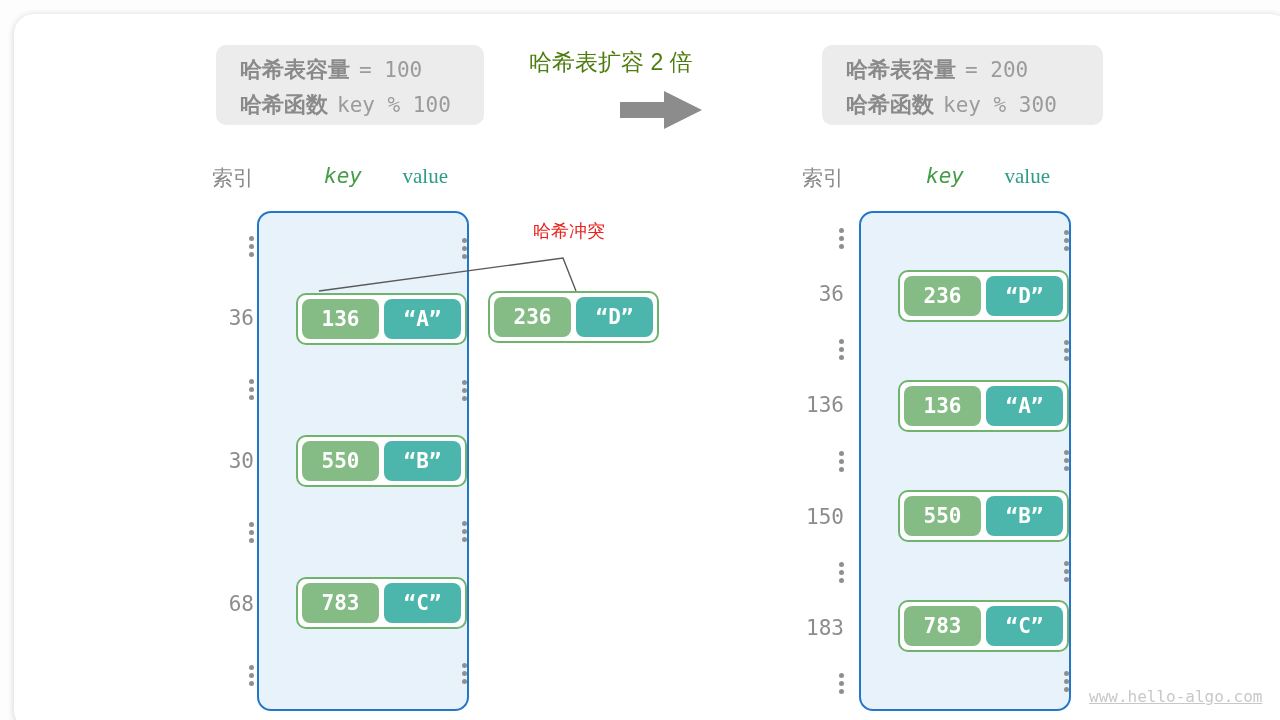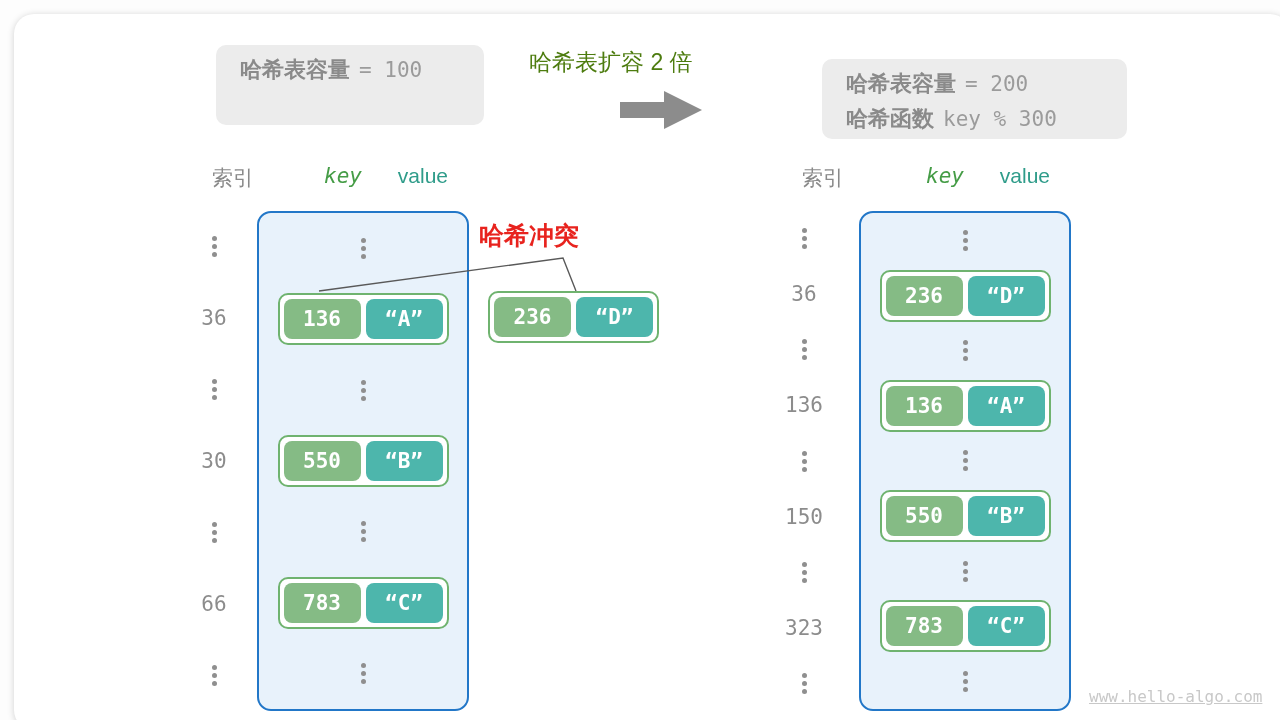--- a/index.html
+++ b/index.html
@@ -31,68 +31,71 @@
     font-size:21px;color:#9b9b9b;margin-left:9px;}
 
   
   .center-title{font-size:23px;font-weight:normal;color:#4d7c0f;text-align:left;white-space:nowrap;}
   .arrow-svg{display:block;}
 
   
   .hdr{font-size:21px;text-align:right;white-space:nowrap;}
   .hdr-index{color:#8a8a8a;}
   .hdr-key{font-family:"DejaVu Sans Mono","Liberation Mono",monospace;color:var(--header-key);font-style:italic;}
-  .hdr-value{font-family:Liberation Sans, sans-serif;color:var(--header-value);}
+  .hdr-value{font-family:Liberation Serif, serif;color:var(--header-value);}
 
   
   .col{display:flex;flex-direction:column;}
-  .col .row{flex:1;display:flex;align-items:center;justify-content:center;}
+  .col .row{flex:1;display:flex;align-items:center;justify-content:flex-end;}
   .bucket{background:var(--table-fill);border:2.5px solid var(--table-border);border-radius:14px;}
   .idx-num{font-family:"DejaVu Sans Mono","Liberation Mono",monospace;
     font-size:21px;color:var(--gray-text);}
 
   
   .dots{display:flex;flex-direction:column;gap:3px;align-items:center;}
   .dots i{width:5px;height:5px;border-radius:50%;background:#8f8f8f;}
 
   
   .pair{background:#fff;border:2px solid var(--pair-border);border-radius:10px;
     padding:4px;display:flex;gap:5px;}
   .cell{width:77px;height:40px;border-radius:8px;color:#fff;display:flex;
     align-items:center;justify-content:center;
     font-family:"DejaVu Sans Mono","Liberation Mono",monospace;
     font-size:21px;font-weight:600;white-space:nowrap;}
   .cell-key{background:var(--key-cell);}
   .cell-value{background:var(--value-cell);}
 
   
-  .collision-label{font-size:25px;font-weight:bold;color:var(--collision-red);
-    white-space:nowrap;}
+  .collision-label{font-size:18px;font-weight:normal;color:var(--collision-red);
+    text-align:center;white-space:nowrap;}
   .line-overlay{pointer-events:none;}
 
   .watermark{font-family:"DejaVu Sans Mono","Liberation Mono",monospace;
     font-size:16px;color:var(--watermark-gray);white-space:nowrap;text-decoration:underline;}
 </style>
 </head>
 <body>
 
 <div class="card">
 
   <div class="abs caption-box" style="left:202px;top:31px;width:268px;height:80px;">
     <div class="cap-line">
       <span class="cap-label">哈希表容量</span><span class="cap-value">= 100</span>
     </div>
+    <div class="cap-line">
+      <span class="cap-label">哈希函数</span><span class="cap-value">key % 100</span>
+    </div>
   </div>
 
   <div class="abs center-title" style="left:515px;top:33px;width:270px;">哈希表扩容 2 倍</div>
   <svg class="abs arrow-svg" style="left:606px;top:76px;" width="84" height="40" viewBox="0 0 84 40">
     <polygon points="0,12 44,12 44,1 82,20 44,39 44,28 0,28" fill="var(--arrow-gray)"></polygon>
   </svg>
 
-  <div class="abs caption-box" style="left:808px;top:45px;width:305px;height:80px;">
+  <div class="abs caption-box" style="left:808px;top:31px;width:281px;height:80px;">
     <div class="cap-line">
       <span class="cap-label">哈希表容量</span><span class="cap-value">= 200</span>
     </div>
     <div class="cap-line">
       <span class="cap-label">哈希函数</span><span class="cap-value">key % 300</span>
     </div>
   </div>
 
   <div class="abs hdr hdr-index" style="left:160px;top:150px;width:80px;">索引</div>
   <div class="abs hdr hdr-key" style="left:266px;top:150px;width:82px;">key</div>
@@ -120,21 +123,21 @@
         <span class="idx-num">30</span>
       </div>
     <div class="row">
         <span class="dots">
           <i></i>
           <i></i>
           <i></i>
         </span>
       </div>
     <div class="row">
-        <span class="idx-num">66</span>
+        <span class="idx-num">68</span>
       </div>
     <div class="row">
         <span class="dots">
           <i></i>
           <i></i>
           <i></i>
         </span>
       </div>
   </div>
 
@@ -234,21 +237,21 @@
         <span class="idx-num">150</span>
       </div>
     <div class="row">
         <span class="dots">
           <i></i>
           <i></i>
           <i></i>
         </span>
       </div>
     <div class="row">
-        <span class="idx-num">323</span>
+        <span class="idx-num">183</span>
       </div>
     <div class="row">
         <span class="dots">
           <i></i>
           <i></i>
           <i></i>
         </span>
       </div>
   </div>
 

